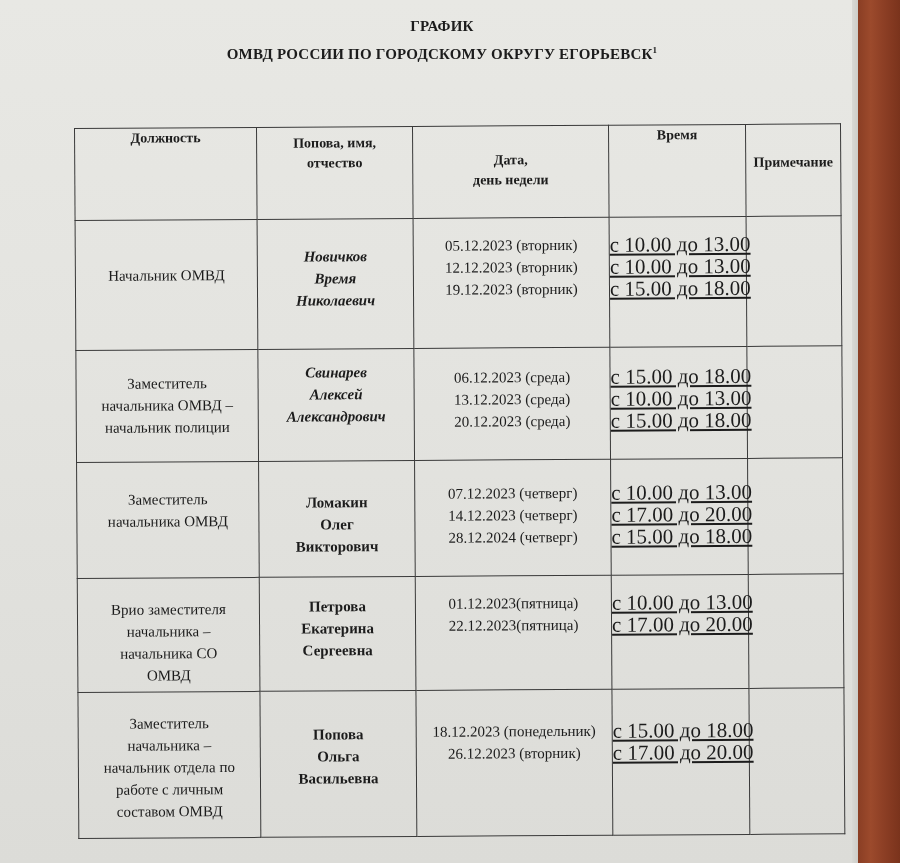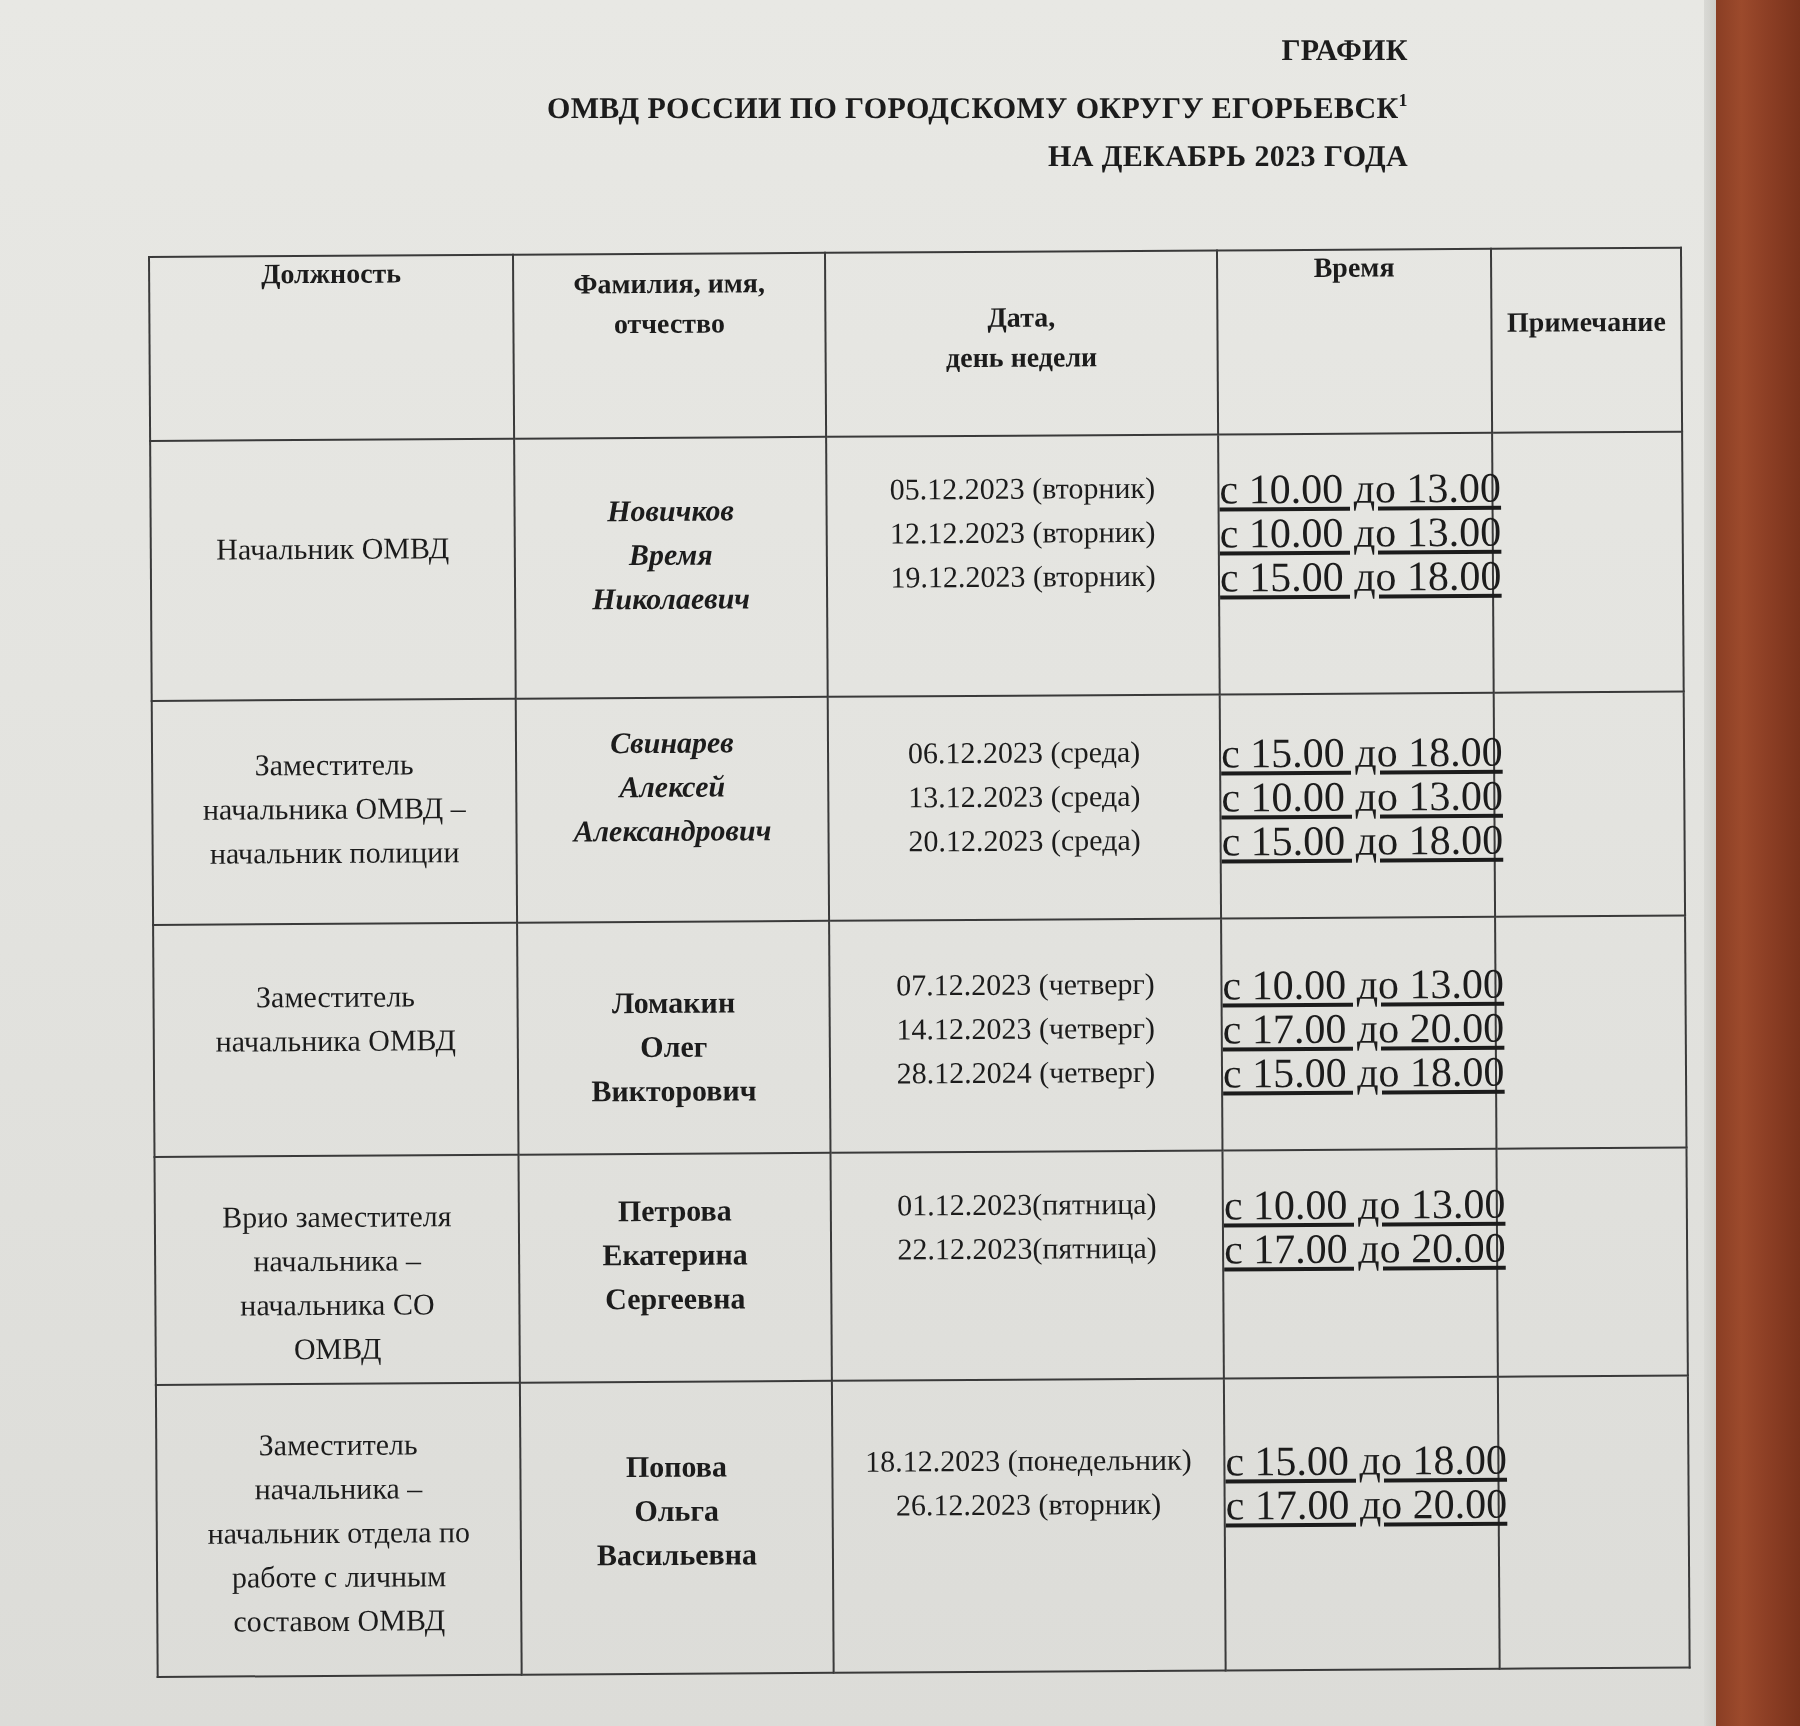--- a/index.html
+++ b/index.html
@@ -23,23 +23,23 @@
       background: linear-gradient(90deg, #8a3e24 0%, #9c4a2c 30%, #8d3f25 60%, #7a331c 100%);
     }
     .paper-edge {
       position: absolute;
       left: 852px; top: 0;
       width: 8px; height: 863px;
       background: linear-gradient(90deg, #d9d9d5, #c9c9c4);
     }
     .title {
       position: absolute;
-      left: 204px; top: 14px;
+      left: 192px; top: 14px;
       width: 500px;
-      text-align: right;
+      text-align: center;
       font-weight: bold;
       font-size: 15px;
       line-height: 24px;
       letter-spacing: 0.2px;
     }
     .title sup { font-size: 9px; }
     table.schedule {
       position: absolute;
       left: 74px; top: 128px;
       width: 766px;
@@ -96,36 +96,35 @@
 </head>
 <body>
 
 <div class="paper"></div>
 <div class="paper-edge"></div>
 <div class="wood"></div>
 
 <div class="title">
   <div>ГРАФИК</div>
   <div><span>ОМВД РОССИИ ПО ГОРОДСКОМУ ОКРУГУ ЕГОРЬЕВСК</span><sup>1</sup></div>
-  <div>НА ДЕКАБРЬ 2023 ГОДА</div>
 </div>
 
 <table class="schedule">
   <colgroup>
     <col style="width:182px">
     <col style="width:156px">
     <col style="width:196px">
     <col style="width:137px">
     <col style="width:95px">
   </colgroup>
   <thead>
     <tr>
       <th class="c-pos">Должность</th>
       <th class="c-name">
-        <span class="line">Фамилия, имя,</span>
+        <span class="line">Попова, имя,</span>
         <span class="line">отчество</span>
       </th>
       <th class="c-date">
         <span class="line">Дата,</span>
         <span class="line">день недели</span>
       </th>
       <th class="c-time">Время</th>
       <th class="c-note">Примечание</th>
     </tr>
   </thead>

